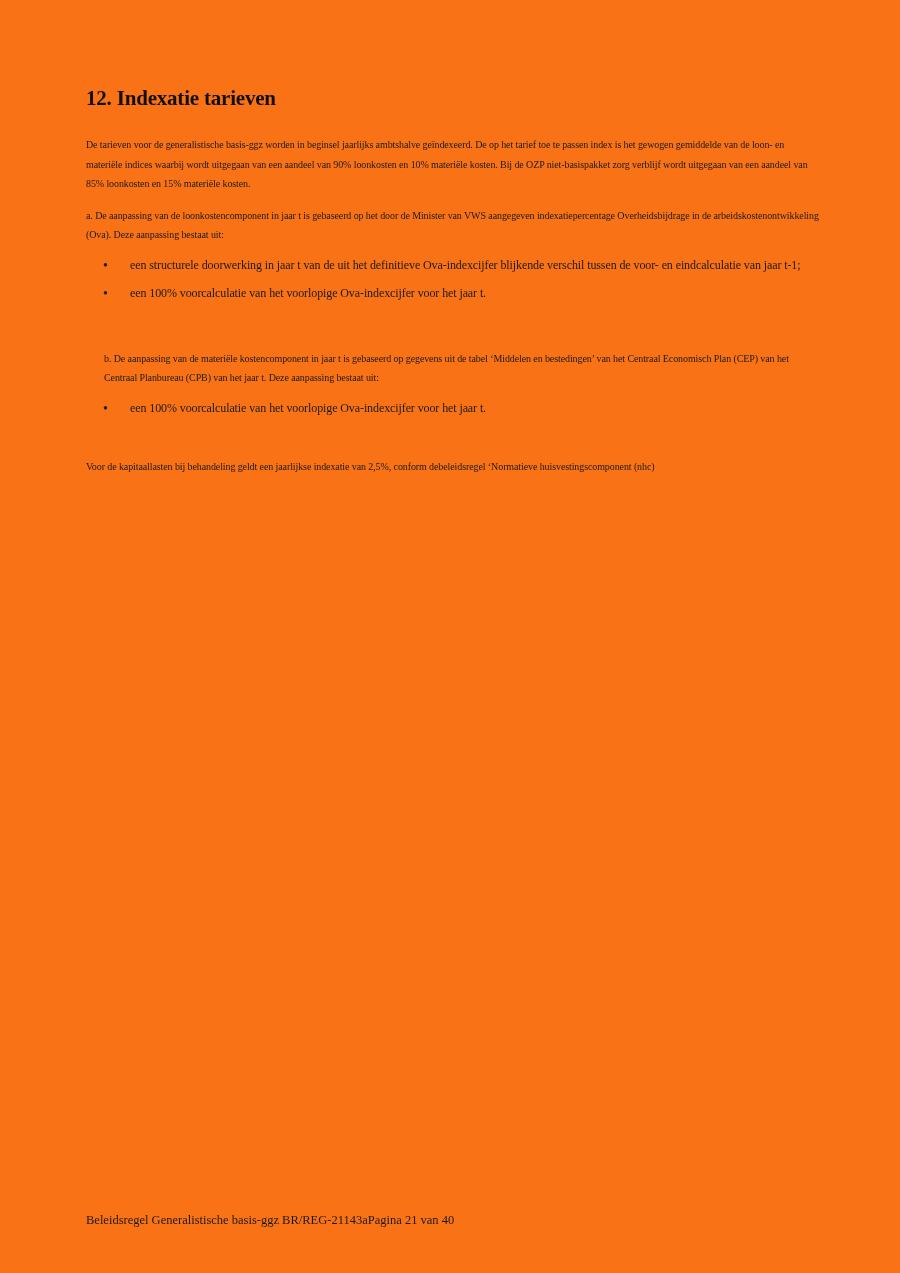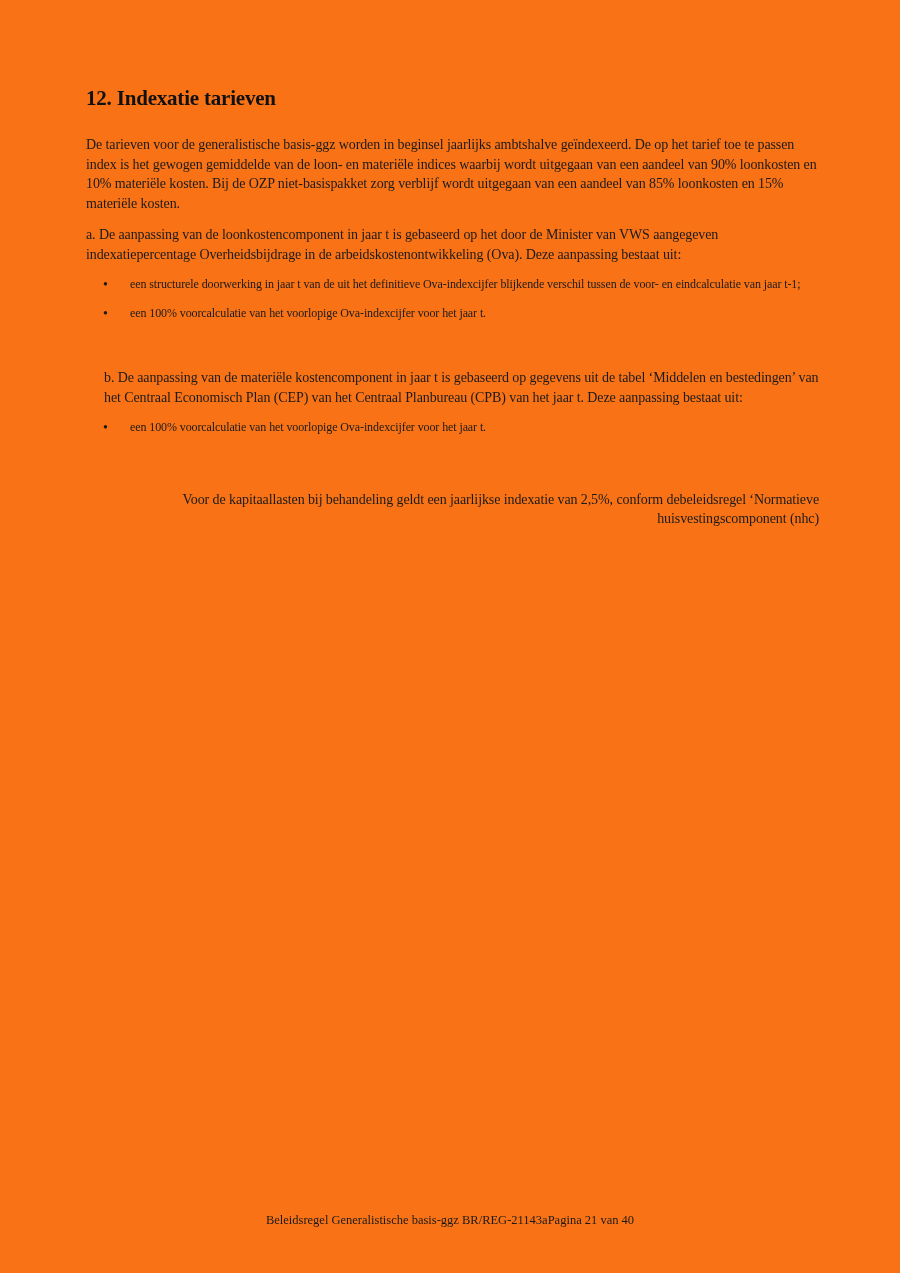--- a/index.html
+++ b/index.html
@@ -25,21 +25,21 @@
   h1 {
     margin: 0 0 24px 0;
     font-size: 21px;
     line-height: 26px;
     font-weight: bold;
     color: #111111;
     letter-spacing: -0.2px;
   }
   p {
     margin: 0;
-    font-size: 14px;
+    font-size: 10px;
     line-height: 19.5px;
     letter-spacing: -0.1px;
   }
   ul.bullets {
     margin: 11px 0 0 0;
     padding: 0;
     list-style: none;
     font-size: 12px;
     line-height: 19.5px;
     letter-spacing: -0.1px;
@@ -52,30 +52,30 @@
     margin-top: 9px;
   }
   ul.bullets li::before {
     content: "\2022";
     position: absolute;
     left: 17px;
     top: 0;
     font-size: 14px;
   }
   .mt-12 { margin-top: 12px; }
-  .mt-39 { margin-top: 52px; text-align: right; }
+  .mt-39 { margin-top: 39px; }
   .mt-45 { margin-top: 45px; margin-left: 18px; }
   .mt-47 { margin-top: 47px; }
   .footer {
     position: absolute;
     left: 86px;
     right: 86px;
     top: 1212px;
     display: flex;
-    justify-content: center;
+    justify-content: flex-start;
     font-size: 12.5px;
     line-height: 16px;
     color: #1a1a1a;
   }
 </style>
 </head>
 <body>
 
 <div class="page">
   <main class="content">

